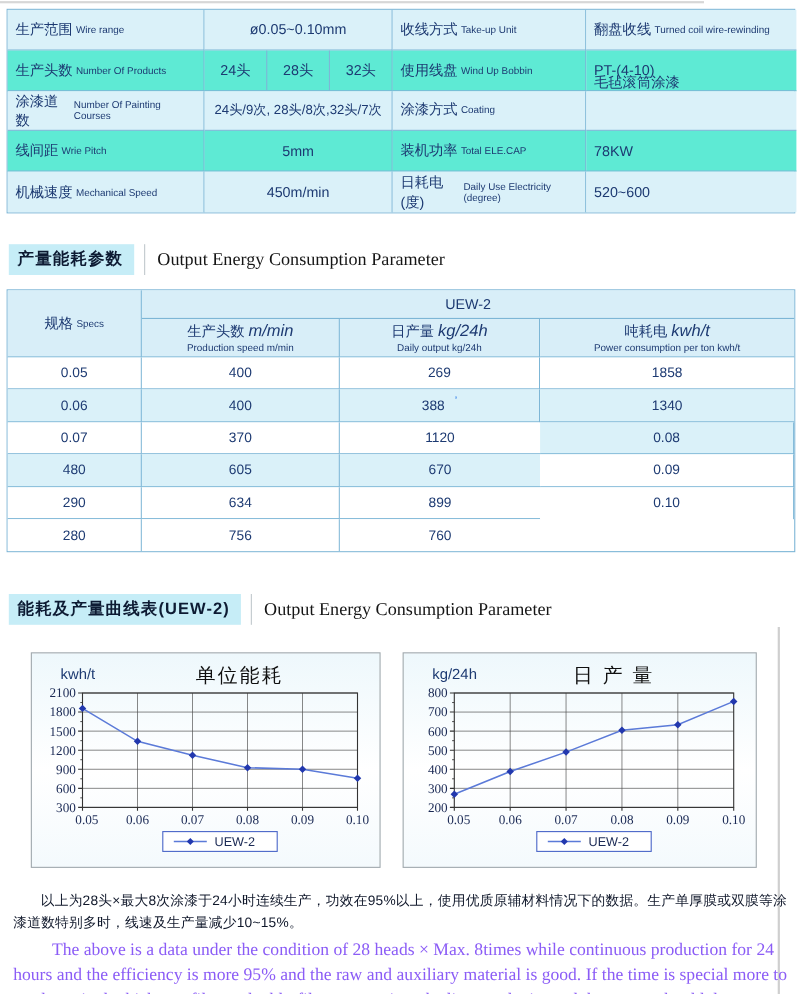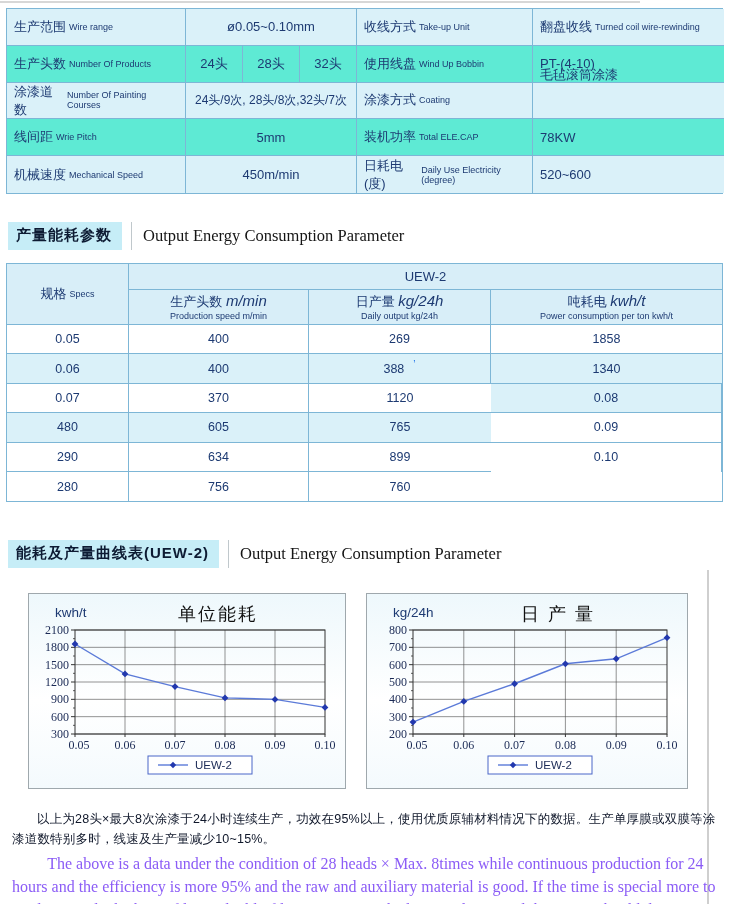--- a/index.html
+++ b/index.html
@@ -187,21 +187,21 @@
     </div>
   <div class="cell tint nr">1340</div>
 
   <div class="cell">0.07</div>
   <div class="cell">370</div>
   <div class="cell nr">1120</div>
 
   <div class="cell tint">0.08</div>
   <div class="cell tint">480</div>
   <div class="cell tint">605</div>
-  <div class="cell tint nr">765</div>
+  <div class="cell tint nr">670</div>
 
   <div class="cell">0.09</div>
   <div class="cell">290</div>
   <div class="cell">634</div>
   <div class="cell nr">899</div>
 
   <div class="cell nb">0.10</div>
   <div class="cell nb">280</div>
   <div class="cell nb">756</div>
   <div class="cell nr nb">760</div>

